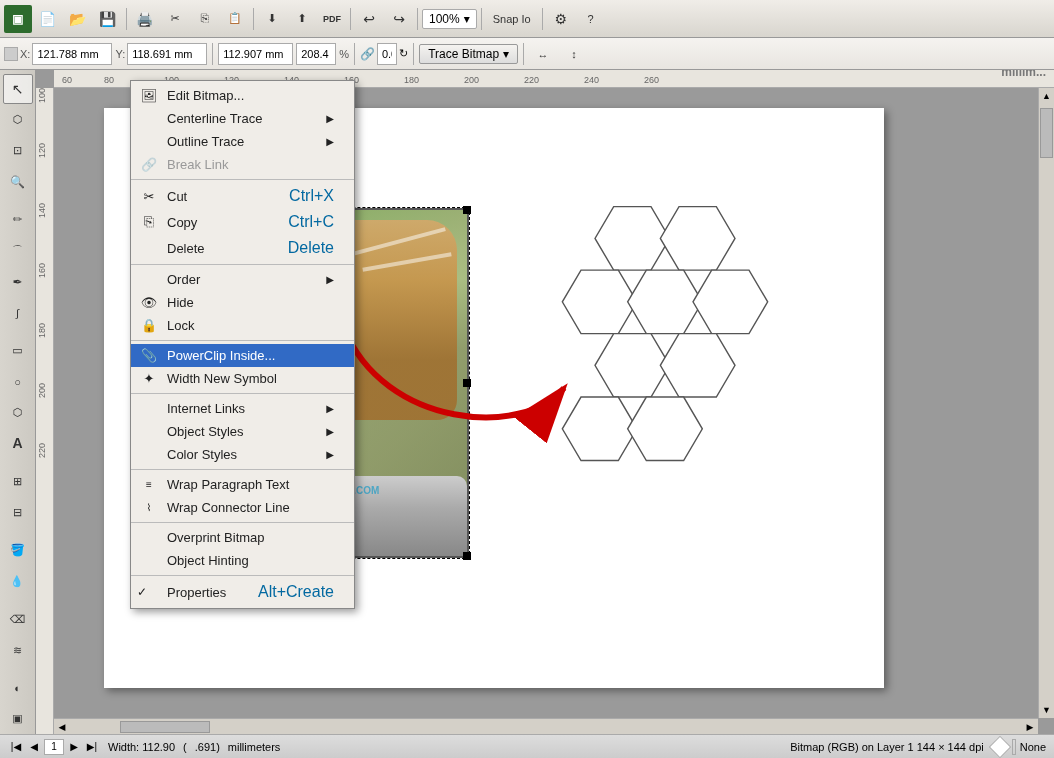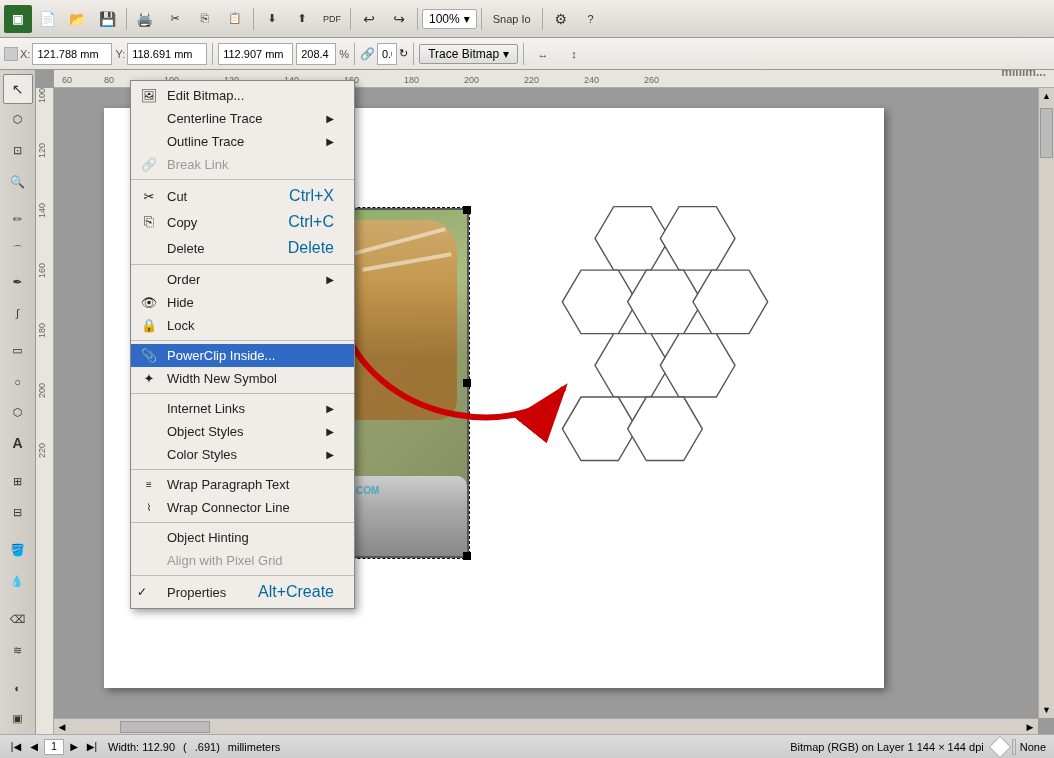--- a/index.html
+++ b/index.html
@@ -257,21 +257,21 @@
   <div class="toolbar-btn">📂</div>
   <div class="toolbar-btn">💾</div>
   <div class="toolbar-sep"></div>
   <div class="toolbar-btn">🖨️</div>
   <div class="toolbar-btn" style="font-size:11px;">✂</div>
   <div class="toolbar-btn" style="font-size:11px;">⎘</div>
   <div class="toolbar-btn" style="font-size:11px;">📋</div>
   <div class="toolbar-sep"></div>
   <div class="toolbar-btn" style="font-size:11px;">⬇</div>
   <div class="toolbar-btn" style="font-size:11px;">⬆</div>
-  <div class="toolbar-btn" style="font-size:9px; font-weight:normal;">PDF</div>
+  <div class="toolbar-btn" style="font-size:9px; font-weight:bold;">PDF</div>
   <div class="toolbar-sep"></div>
   <div class="toolbar-btn">↩</div>
   <div class="toolbar-btn">↪</div>
   <div class="toolbar-sep"></div>
   <div class="toolbar-dropdown">
     <span>100%</span>
     <span style="margin-left:4px;">▾</span>
   </div>
   <div class="toolbar-sep"></div>
   <div class="toolbar-btn" style="width:auto; padding:0 6px; font-size:11px;">Snap Io</div>
@@ -543,24 +543,24 @@
   <div class="menu-item">
     <span class="menu-icon" style="font-size:10px;">≡</span>
     <span>Wrap Paragraph Text</span>
   </div>
   <div class="menu-item">
     <span class="menu-icon" style="font-size:10px;">⌇</span>
     <span>Wrap Connector Line</span>
   </div>
   <div class="menu-sep"></div>
   <div class="menu-item">
+    <span>Overprint Bitmap</span>
+  </div>
+  <div class="menu-item">
     <span>Object Hinting</span>
-  </div>
-  <div class="menu-item disabled">
-    <span>Align with Pixel Grid</span>
   </div>
   <div class="menu-sep"></div>
   <div class="menu-item">
     <span class="menu-check">✓</span>
     <span>Properties</span>
     <span class="menu-shortcut">Alt+Create</span>
   </div>
 </div>
 
 </body></html>

